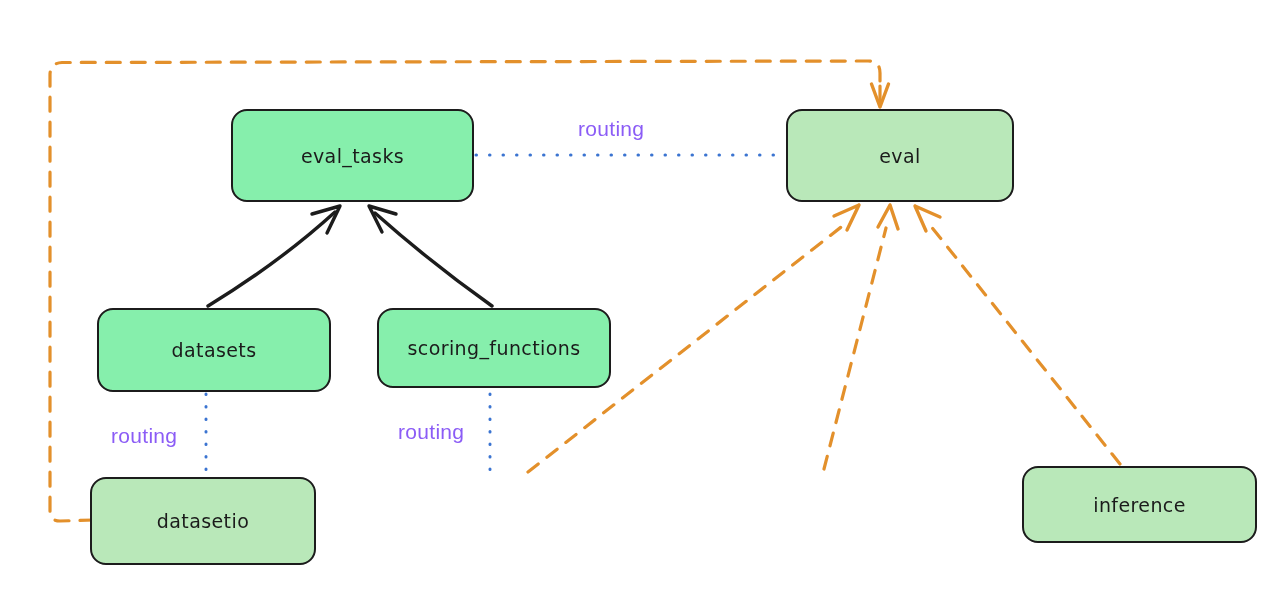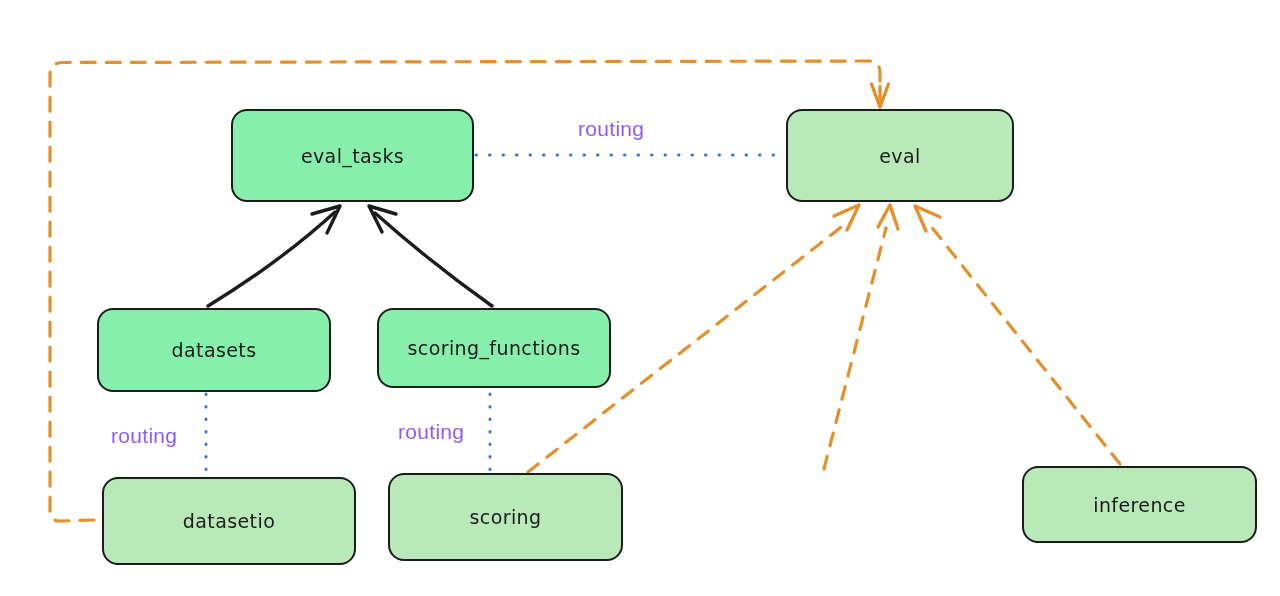--- a/index.html
+++ b/index.html
@@ -111,27 +111,24 @@
   </div>
 
   <div class="node blue" style="left:97px; top:308px; width:234px; height:84px;">
     <span class="node-label">datasets</span>
   </div>
 
   <div class="node blue" style="left:377px; top:308px; width:234px; height:80px;">
     <span class="node-label">scoring_functions</span>
   </div>
 
-  <div class="node green" style="left:102px; top:477px; width:254px; height:88px;">
+  <div class="node green" style="left:90px; top:477px; width:226px; height:88px;">
     <span class="node-label">datasetio</span>
   </div>
 
-  <div class="node green" style="left:388px; top:473px; width:235px; height:88px;">
-    <span class="node-label">scoring</span>
-  </div>
 
 
   <div class="node green" style="left:1022px; top:466px; width:235px; height:77px;">
     <span class="node-label">inference</span>
   </div>
 
   <div class="edge-label" style="left:578px; top:117px;">routing</div>
 
   <div class="edge-label" style="left:111px; top:424px;">routing</div>
 

